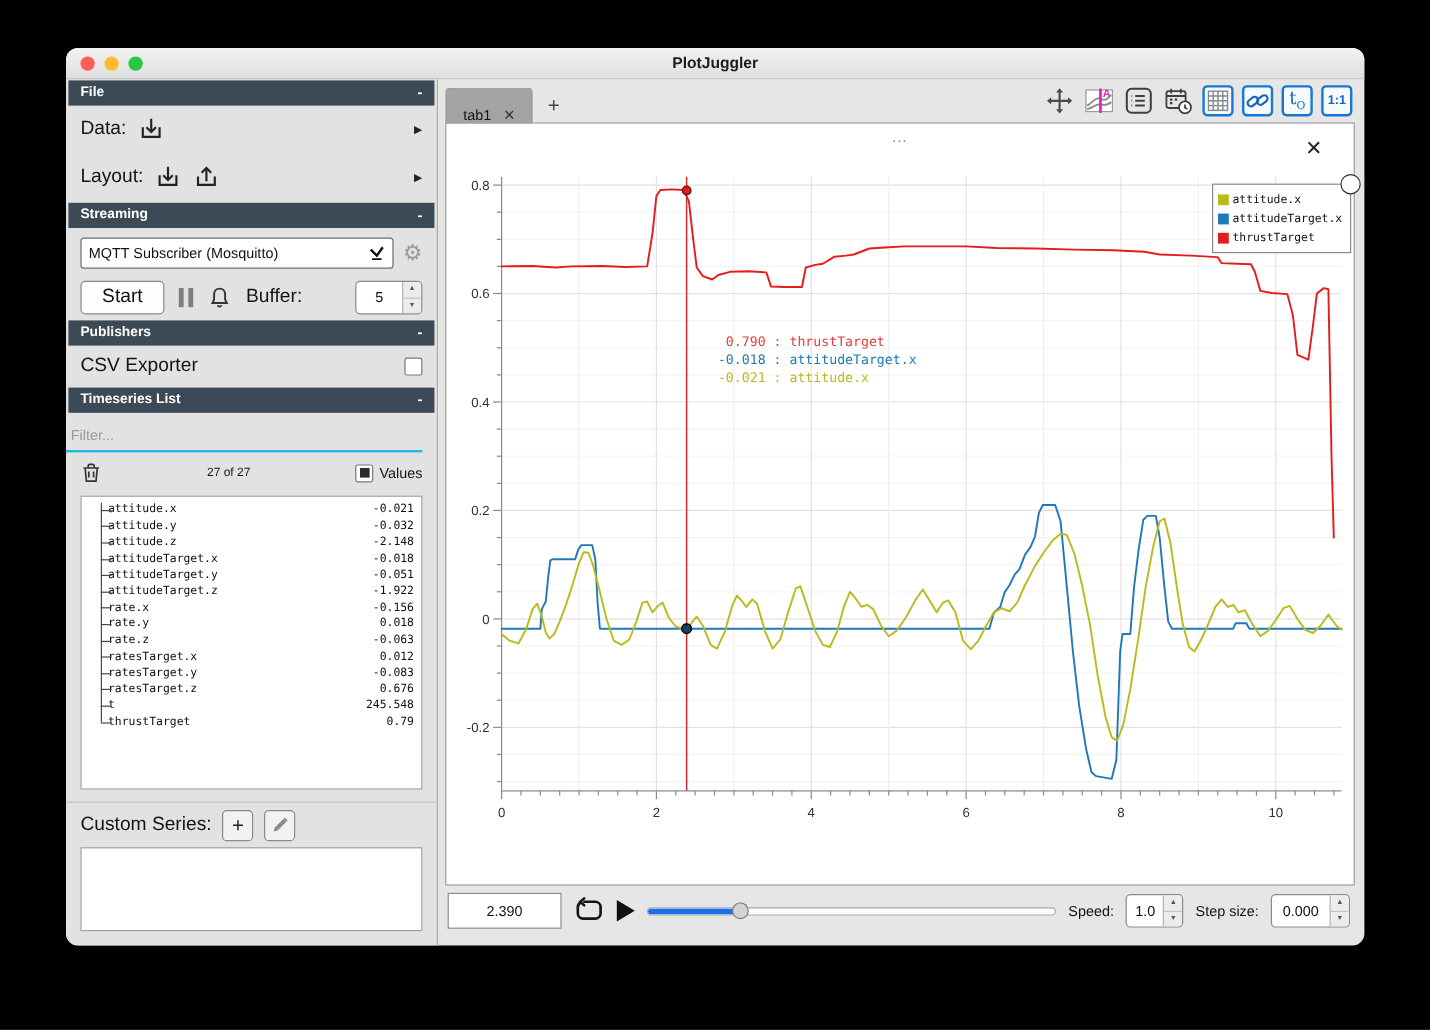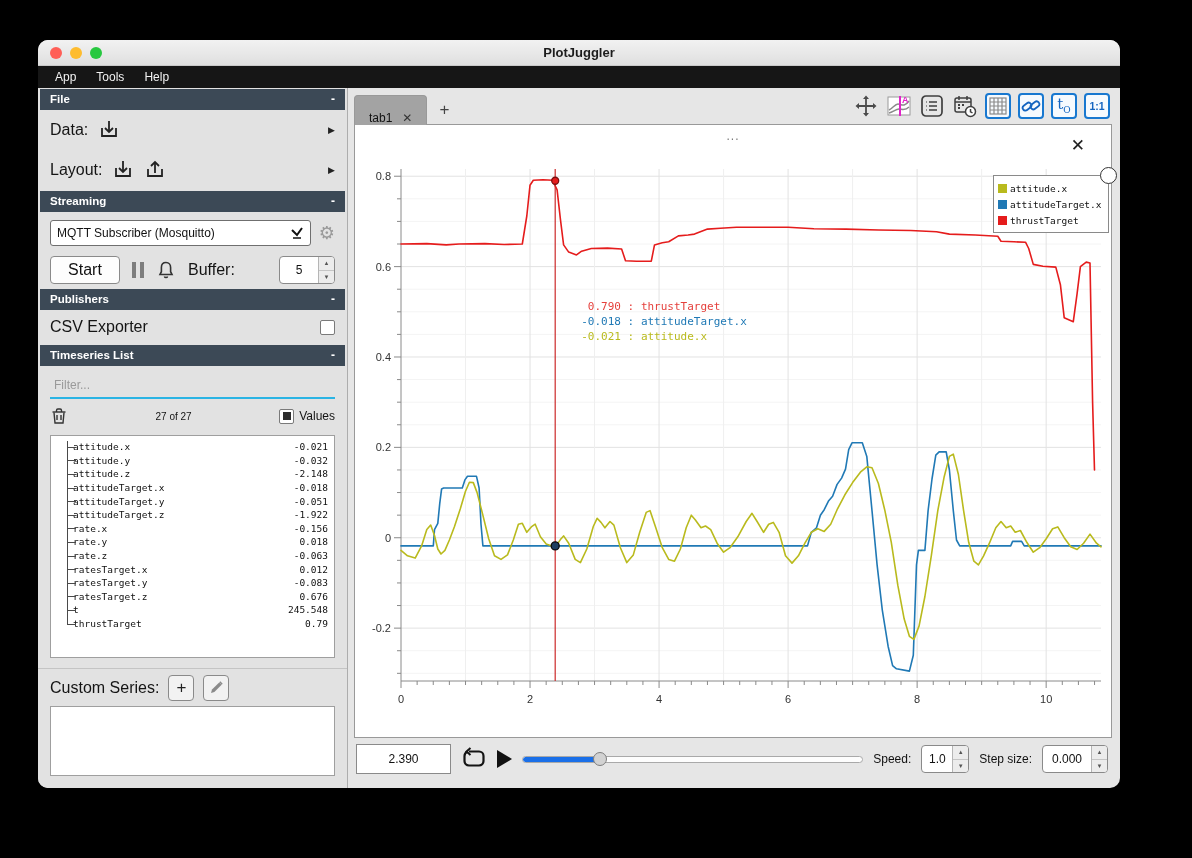--- a/index.html
+++ b/index.html
@@ -1,18 +1,18 @@
 <!DOCTYPE html>
 <html><head>
 <meta charset="utf-8">
 <style>
   * { margin:0; padding:0; box-sizing:border-box; }
   html,body { width:1192px; height:858px; background:#000; font-family:"Liberation Sans",sans-serif; overflow:hidden; }
 
-  .window { position:absolute; left:38px; top:40px; width:1082px; height:748px;
+  .window { position:absolute; left:55px; top:40px; width:1082px; height:748px;
             background:#e6e6e6; border-radius:10px; overflow:hidden;
             box-shadow:0 18px 40px rgba(0,0,0,.7); display:flex; flex-direction:column; }
 
   
   .titlebar { height:26px; background:linear-gradient(#f2f2f2,#dfdfdf); position:relative;
               display:flex; align-items:center; justify-content:center; border-bottom:1px solid #c9c9c9; }
   .title { font-size:13px; font-weight:bold; color:#1c1c1c; }
   .lights { position:absolute; left:12px; top:7px; display:flex; gap:8px; }
   .light { width:12px; height:12px; border-radius:50%; }
   .light.red { background:#ff5f57; } .light.yellow { background:#febc2e; } .light.green { background:#28c840; }
@@ -54,21 +54,21 @@
   .spin .arrows { width:16px; display:flex; flex-direction:column; border-left:1px solid #b5b5b5; background:#ececec; }
   .spin .arrows span { flex:1; display:flex; align-items:center; justify-content:center; font-size:6px; color:#555; }
   .spin .arrows span:first-child { border-bottom:1px solid #c5c5c5; }
 
   .csv-row { height:34px;gap:32px; }
   .checkbox { width:15px; height:15px; background:#fff; border:1px solid #7a7a7a; border-radius:2px;
               display:inline-flex; align-items:center; justify-content:center; }
   .checkbox .mark { width:8px; height:8px; background:#2c2c2c; display:none; }
   .checkbox.checked .mark { display:block; }
 
-  .filter-row { padding:8px 12px 0 12px; }
+  .filter-row { padding:8px 12px 0 0; }
   .filter-input { width:100%; background:transparent; border:none; border-bottom:2px solid #2ab4e4;
                   font-size:12px; color:#333; padding:4px 2px 5px 4px; outline:none; }
   .filter-input::placeholder { color:#9a9a9a; }
 
   .meta-row { height:34px; }
   .count { font-size:10px; color:#141414; }
   .values-wrap { display:flex; align-items:center; gap:5px; font-size:12px; color:#141414; }
 
   .tree-box { margin:2px 12px 8px 12px; background:#fff; border:1px solid #9f9f9f; flex:1; position:relative; padding:4px 6px 4px 0; overflow:hidden; }
   .tree-vline { position:absolute; left:16px; top:5px; width:1px; background:#4a4a4a; }
@@ -132,25 +132,20 @@
 
   <div class="titlebar">
     <div class="lights">
       <span class="light red"></span>
       <span class="light yellow"></span>
       <span class="light green"></span>
     </div>
     <span class="title">PlotJuggler</span>
   </div>
 
-  <div class="menubar">
-      <span class="menu-item">App</span>
-      <span class="menu-item">Tools</span>
-      <span class="menu-item">Help</span>
-    </div>
 
   <div class="content">
 
     <div class="sidebar">
 
       <div class="sec-head">
         <span>File</span>
         <span class="minus">-</span>
       </div>
       <div class="row file-row">

